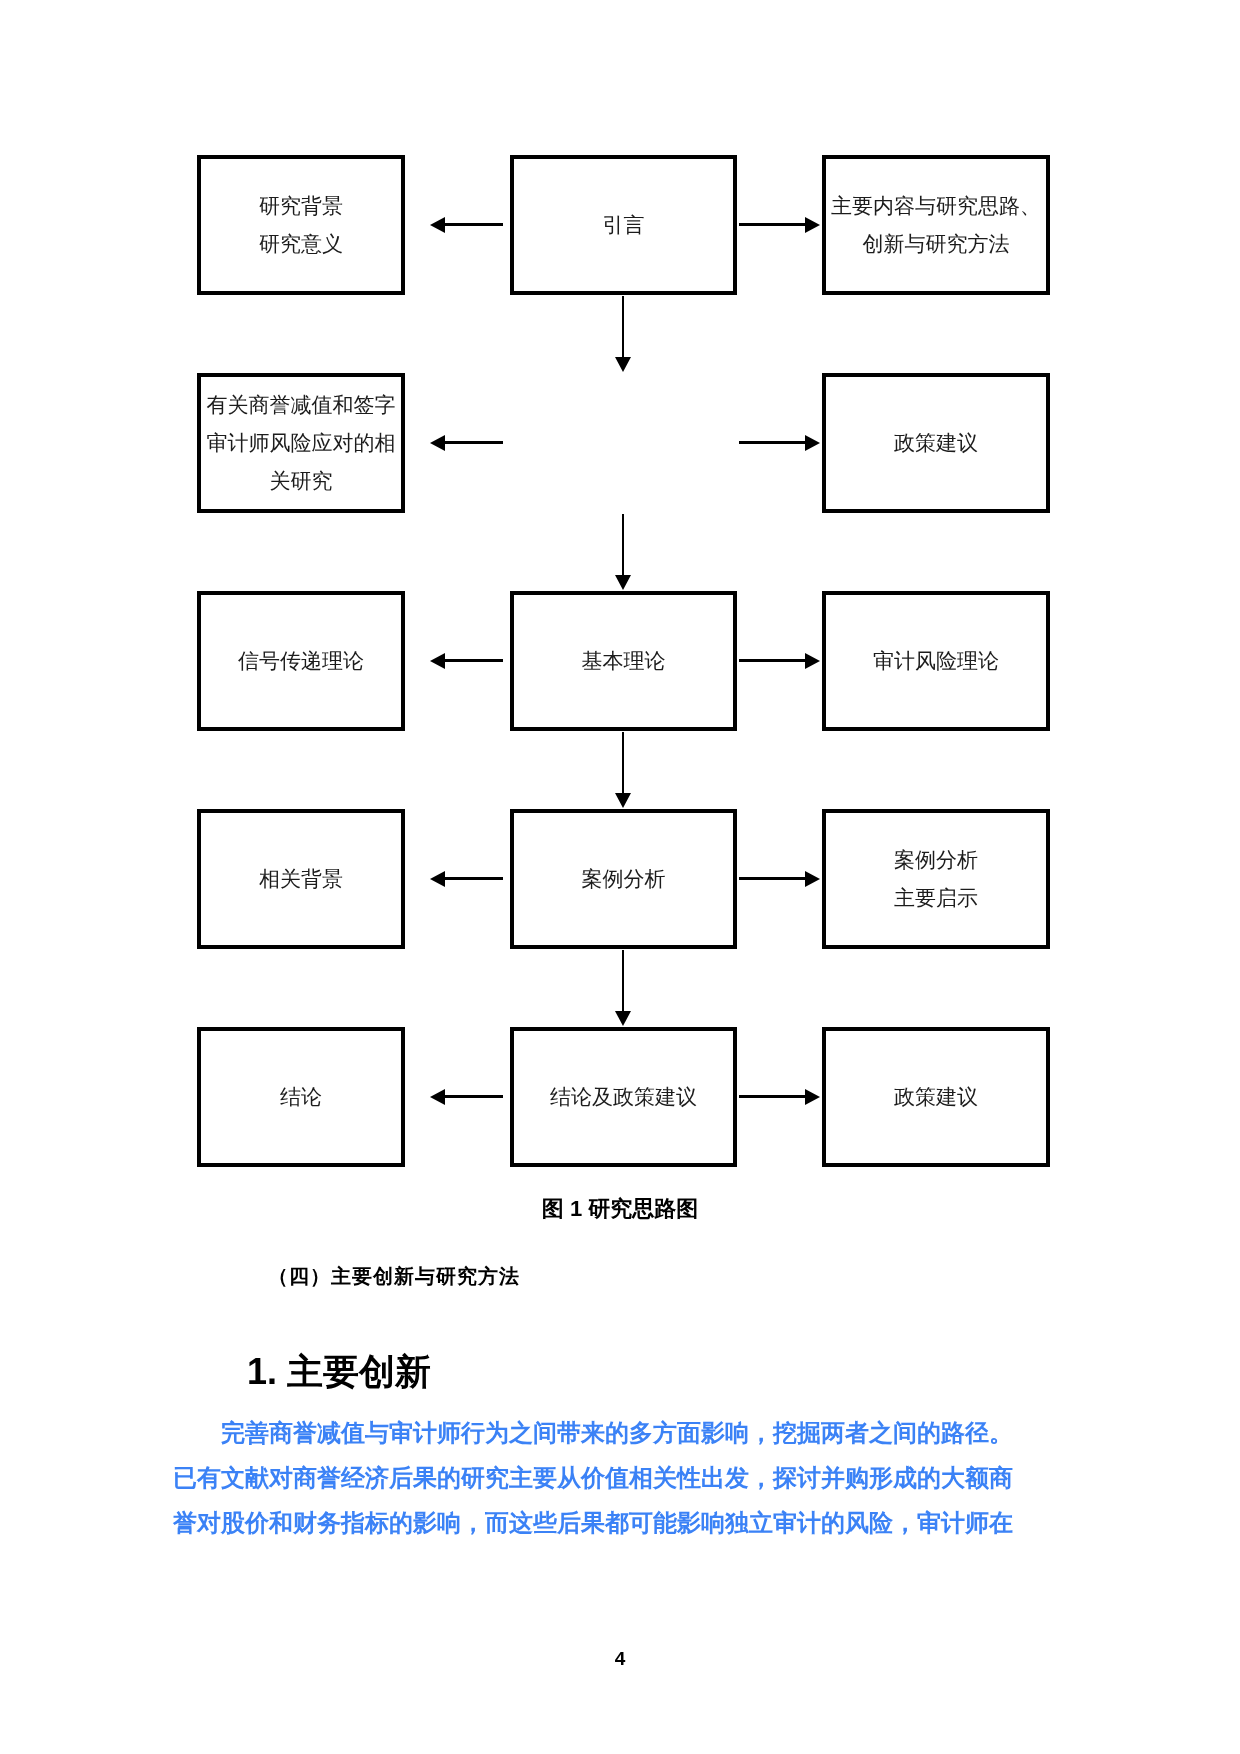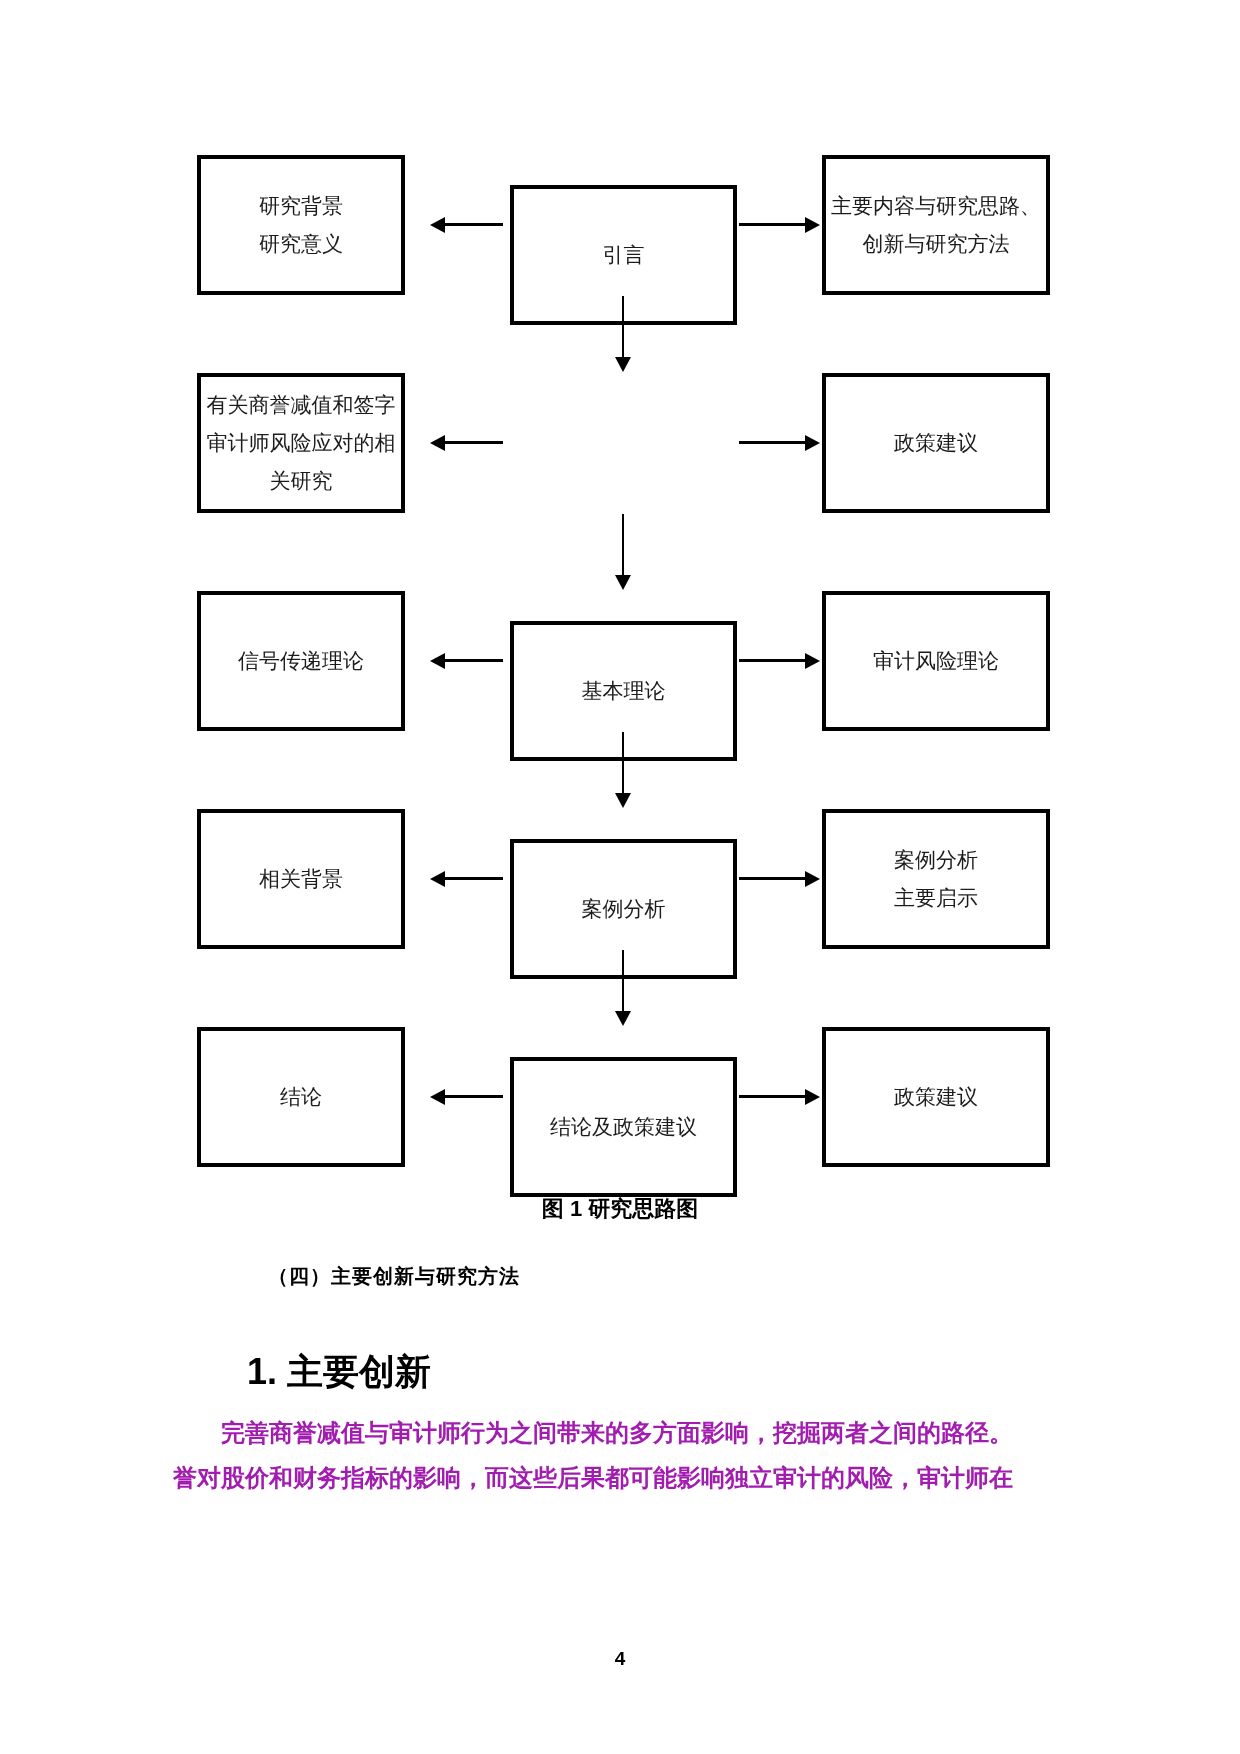--- a/index.html
+++ b/index.html
@@ -19,21 +19,21 @@
     box-sizing: border-box;
     display: flex; align-items: center; justify-content: center;
     text-align: center;
     font-family: "Liberation Serif", "DejaVu Serif", serif;
     font-size: 21px; line-height: 38px;
     color: #1c1c1c;
     white-space: pre-line;
     background: #fff;
   }
   .col-l { left: 197px; width: 208px; }
-  .col-c { left: 510px; width: 227px; margin-top: 30px; }
+  .col-c { left: 510px; width: 227px; }
   .col-r { left: 822px; width: 228px; }
   
   .arrow-l { position: absolute; left: 430px; width: 78px; height: 16px; }
   .arrow-l::before { content:""; position:absolute; left:13px; right:5px; top:6px; height:3px; background:#000; }
   .arrow-l::after  { content:""; position:absolute; left:0; top:0;
                      border-top:8px solid transparent; border-bottom:8px solid transparent;
                      border-right:15px solid #000; }
   
   .arrow-r { position: absolute; left: 739px; width: 81px; height: 16px; }
   .arrow-r::before { content:""; position:absolute; left:0; right:14px; top:6px; height:3px; background:#000; }
@@ -54,21 +54,21 @@
   .h2 {
     position: absolute; left: 268px; top: 1263px;
     font-size: 20px; font-weight: bold; color: #000; letter-spacing: 1px;
   }
   .h3 {
     position: absolute; left: 247px; top: 1348px;
     font-size: 36px; font-weight: bold; color: #000;
   }
   .para {
     position: absolute; left: 173px; top: 1410px; width: 927px;
-    font-size: 24px; line-height: 45px; font-weight: bold; color: #a21caf;
+    font-size: 24px; line-height: 45px; font-weight: bold; color: #3b82f6;
     text-align: justify;
   }
   .para .line { height: 45px; white-space: nowrap; }
   .para .line.indent { text-indent: 48px; }
   .page-num {
     position: absolute; left: 0; top: 1648px; width: 1240px;
     text-align: center; font-size: 19px; font-weight: bold; color: #000;
   }
 </style>
 </head>
@@ -117,16 +117,17 @@
 </div>
 
 <div class="caption">图 1 研究思路图</div>
 
 <div class="h2">（四）主要创新与研究方法</div>
 
 <div class="h3">1. 主要创新</div>
 
 <div class="para">
   <div class="line indent">完善商誉减值与审计师行为之间带来的多方面影响，挖掘两者之间的路径。</div>
+  <div class="line">已有文献对商誉经济后果的研究主要从价值相关性出发，探讨并购形成的大额商</div>
   <div class="line">誉对股价和财务指标的影响，而这些后果都可能影响独立审计的风险，审计师在</div>
 </div>
 
 <div class="page-num">4</div>
 
 </body></html>

